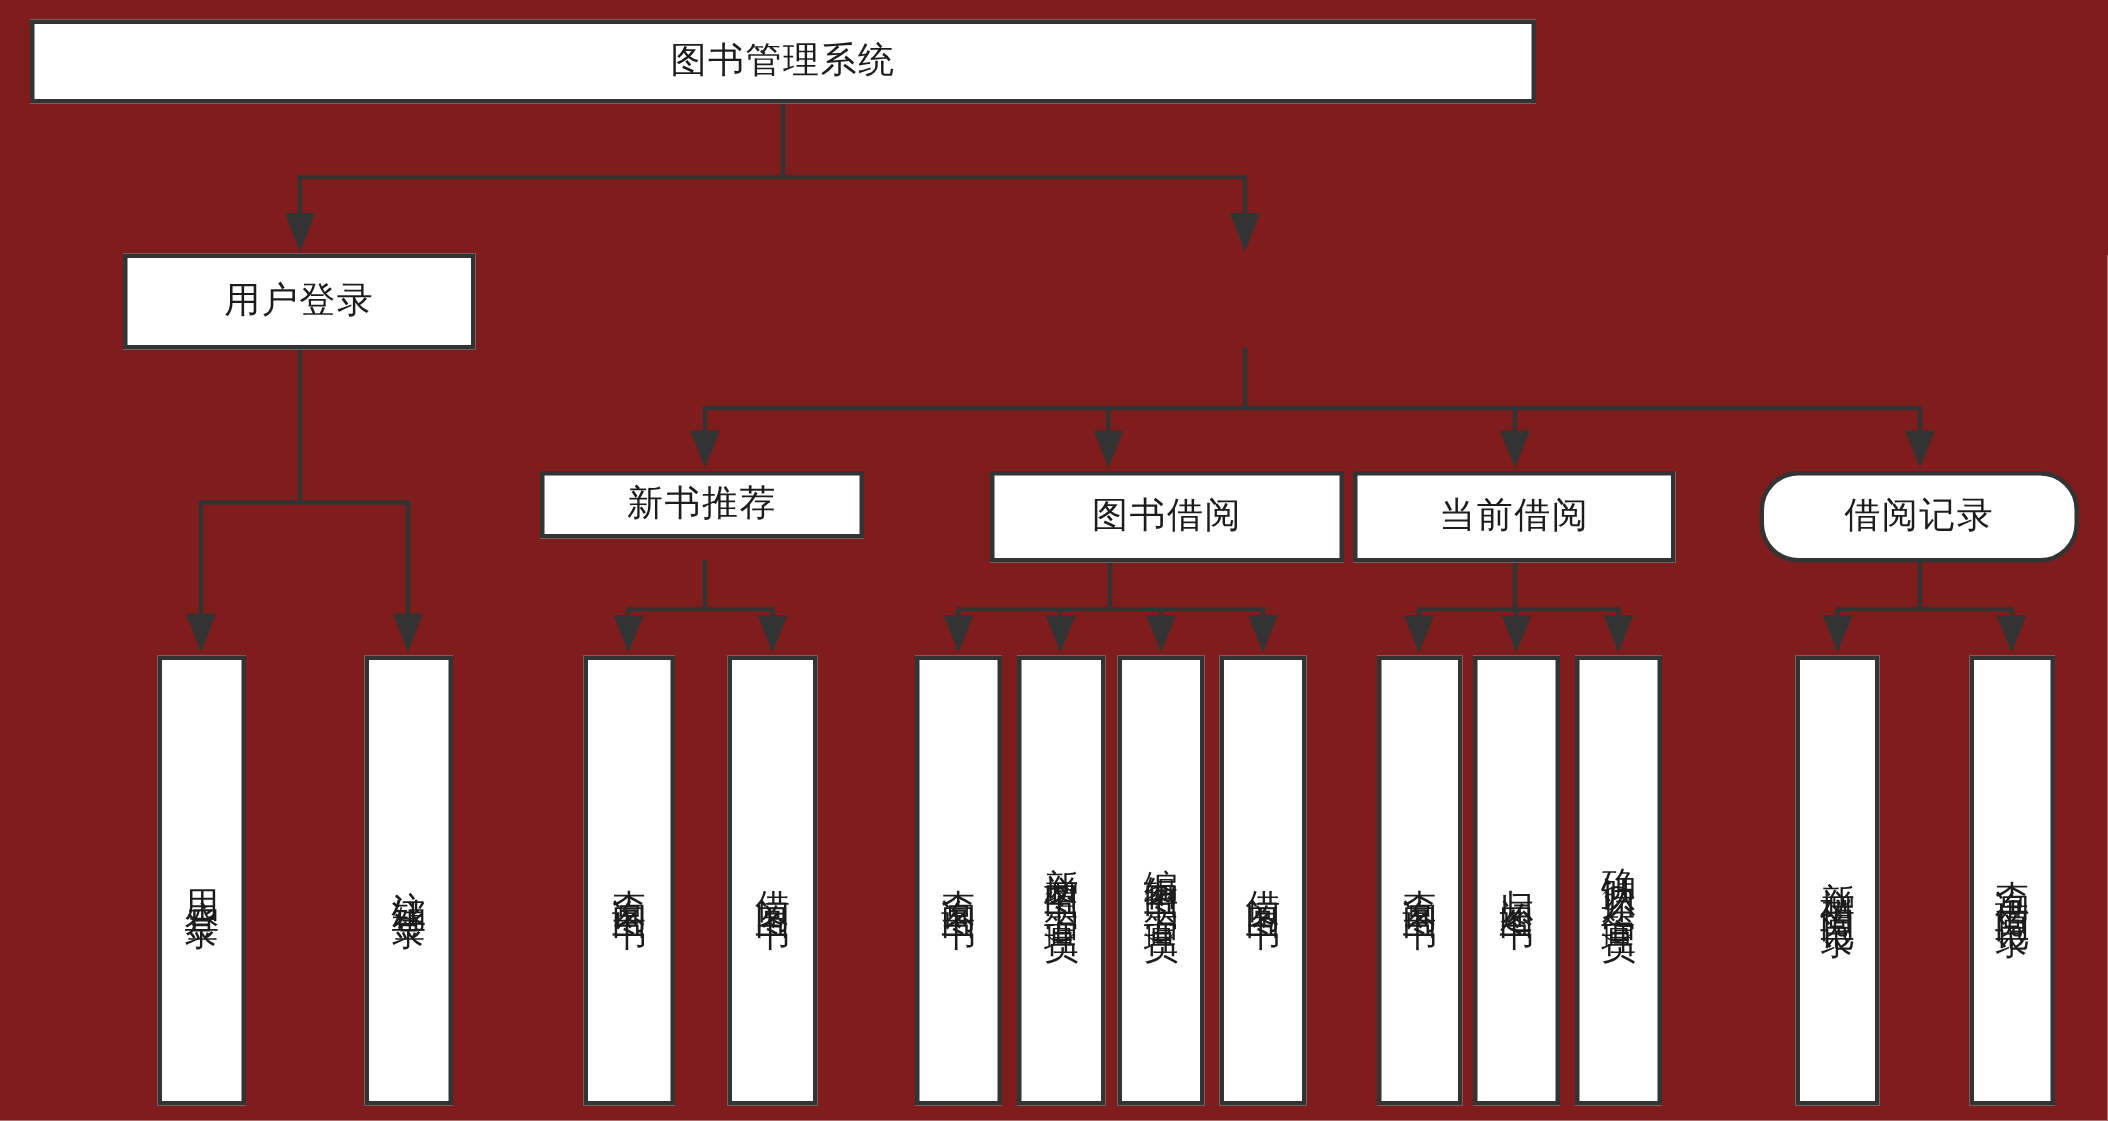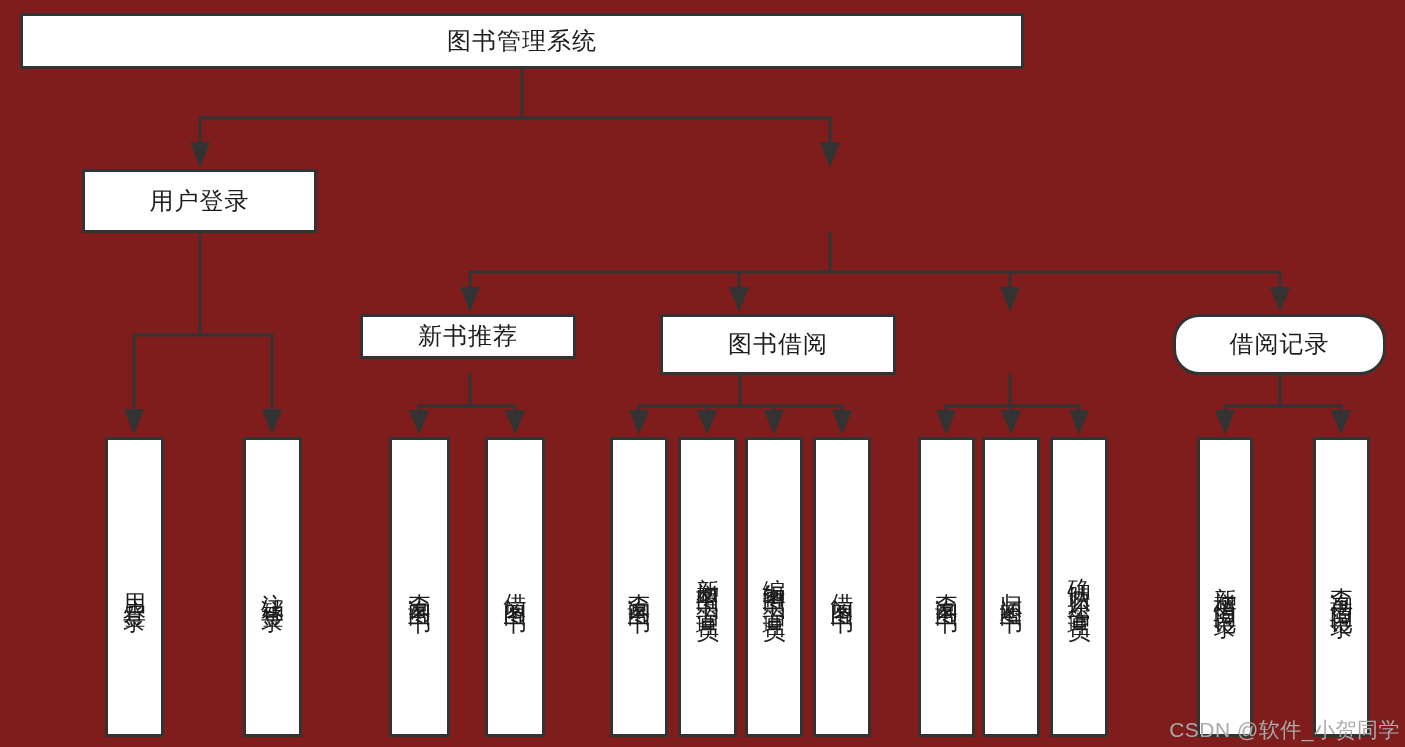--- a/index.html
+++ b/index.html
@@ -93,35 +93,35 @@
       <polygon points="1331,410 1351,410 1341,435"></polygon>
     </g>
   </svg>
 
   <div class="node h-node" style="left:20px; top:13px; width:1004px; height:56px;">图书管理系统</div>
 
   <div class="node h-node" style="left:82px; top:169px; width:235px; height:64px;">用户登录</div>
 
   <div class="node h-node" style="left:360px; top:314px; width:216px; height:45px;">新书推荐</div>
   <div class="node h-node" style="left:633px; top:314px; width:236px; height:61px;margin-left:27px;">图书借阅</div>
+  <div class="node h-node" style="left:902px; top:314px; width:215px; height:61px;">当前借阅</div>
   <div class="node h-node" style="left:1173px; top:314px; width:213px; height:61px;border-radius:26px;">借阅记录</div>
 
   <div class="node v-node" style="left:105px; top:437px; width:59px; height:300px;">用户登录</div>
   <div class="node v-node" style="left:243px; top:437px; width:59px; height:300px;">注销登录</div>
 
   <div class="node v-node" style="left:389px; top:437px; width:61px; height:300px;">查询图书</div>
   <div class="node v-node" style="left:485px; top:437px; width:60px; height:300px;">借阅图书</div>
 
   <div class="node v-node" style="left:610px; top:437px; width:58px; height:300px;">查询图书</div>
   <div class="node v-node" style="left:678px; top:437px; width:59px; height:300px;">新增图书（管理员）</div>
   <div class="node v-node" style="left:745px; top:437px; width:58px; height:300px;">编辑图书（管理员）</div>
   <div class="node v-node" style="left:813px; top:437px; width:58px; height:300px;">借阅图书</div>
 
   <div class="node v-node" style="left:918px; top:437px; width:57px; height:300px;">查询图书</div>
   <div class="node v-node" style="left:982px; top:437px; width:58px; height:300px;">归还图书</div>
   <div class="node v-node" style="left:1050px; top:437px; width:58px; height:300px;">确认归还（管理员）</div>
 
   <div class="node v-node" style="left:1197px; top:437px; width:56px; height:300px;">新增借阅记录</div>
   <div class="node v-node" style="left:1313px; top:437px; width:57px; height:300px;">查询借阅记录</div>
 
-  <div class="watermark">CSDN @软件_小贺同学</div>
 
 </div>
 
 </body></html>

